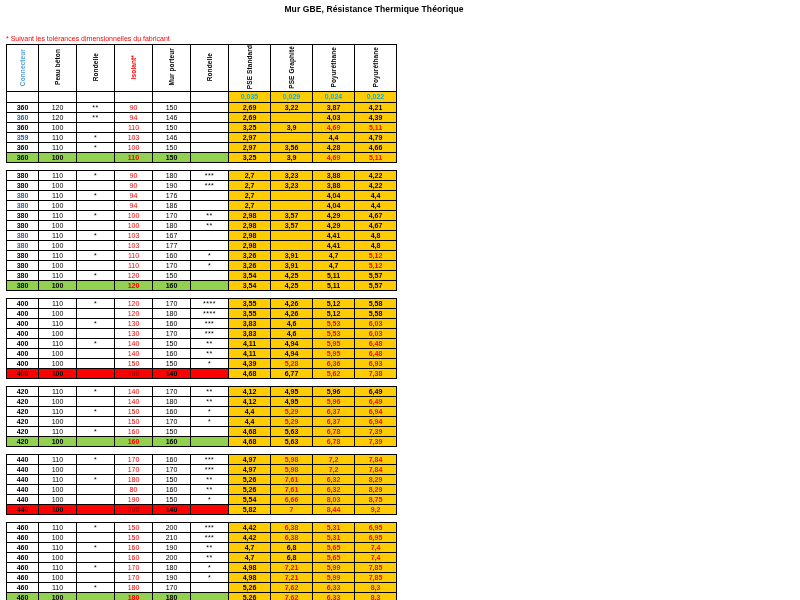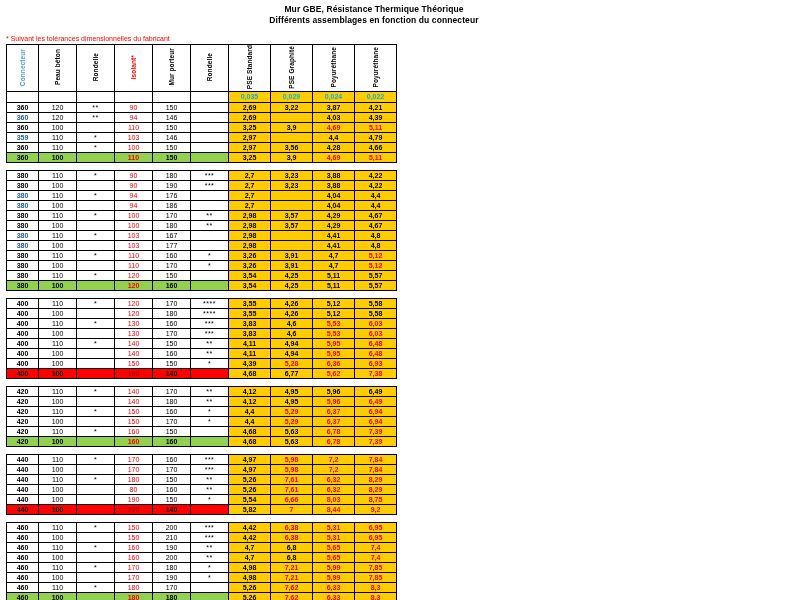--- a/index.html
+++ b/index.html
@@ -93,21 +93,20 @@
   tr.spacer td{height:7px;line-height:7px;border:0;background:#fff;}
   tr.blockend td{border-bottom:1.5px solid #000;}
 </style>
 </head>
 <body>
 
 <div id="sheet">
 
   <div class="title-block">
     <div class="title-line">Mur GBE, Résistance Thermique Théorique</div>
-    <div class="title-line">Différents assemblages en fonction du connecteur</div>
   </div>
 
   <div class="note">* Suivant les tolérances dimensionnelles du fabricant</div>
 
   <table class="grid">
     <colgroup>
       <col class="c-conn">
         <col class="c-peau">
         <col class="c-rond1">
         <col class="c-iso">

